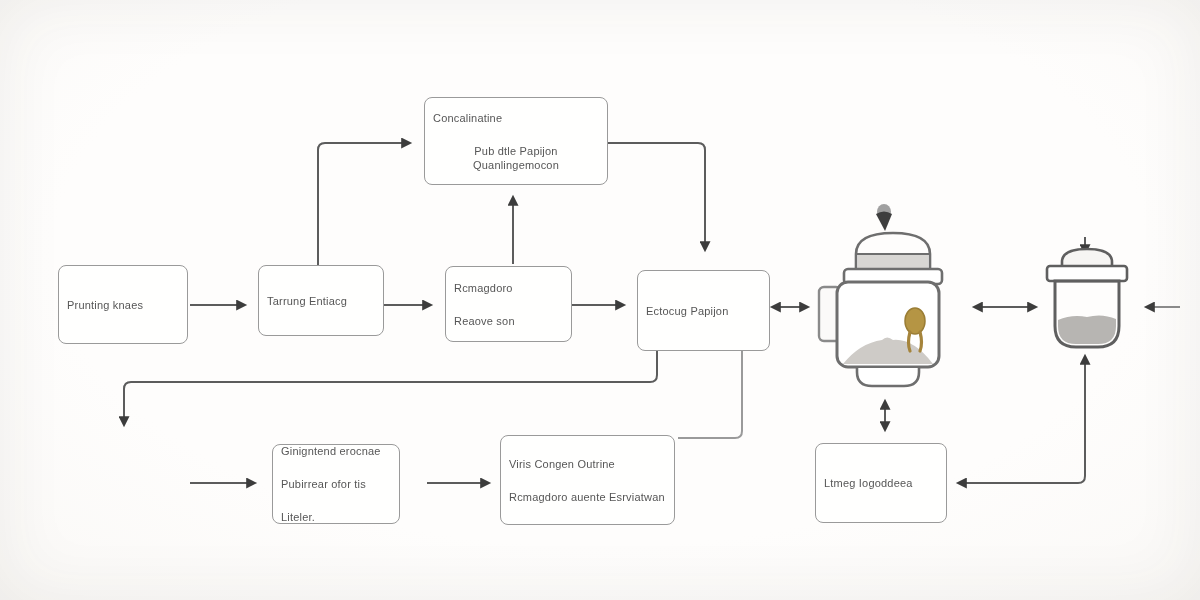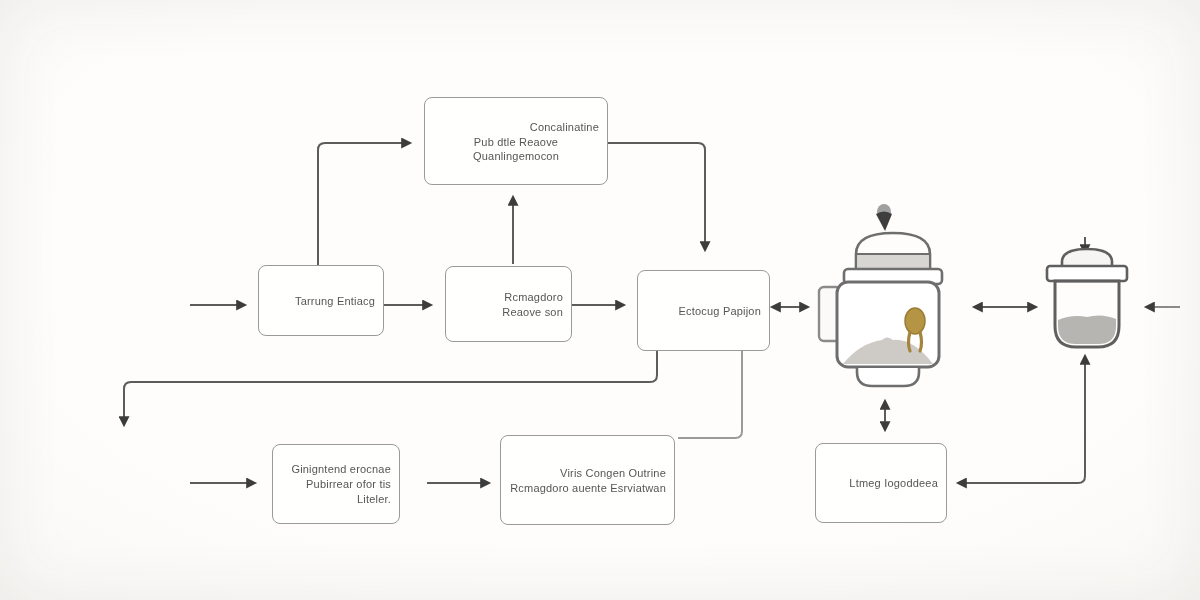--- a/index.html
+++ b/index.html
@@ -4,22 +4,22 @@
 <style>
   html,body{margin:0;padding:0;background:#ffffff;}
   #stage{
     position:relative;width:1200px;height:600px;overflow:hidden;
     font-family:"Liberation Sans",sans-serif;
     background:radial-gradient(130% 140% at 50% 42%, #fefdfc 35%, #f7f5f2 72%, #eae8e4 100%);
     box-shadow:inset 0 0 70px rgba(60,55,45,0.07);
   }
   svg.layer{position:absolute;left:0;top:0;width:1200px;height:600px;}
   .node{
-    position:absolute;display:flex;flex-direction:column;align-items:flex-end;justify-content:center;
-    gap:1px;box-sizing:border-box;padding:6px 8px;text-align:center;
+    position:absolute;display:flex;flex-direction:column;align-items:flex-start;justify-content:center;
+    gap:19px;box-sizing:border-box;padding:6px 8px;text-align:center;
     background:#fffffe;border:1.6px solid #9a9a9a;border-radius:8px;
     color:#565656;font-size:11px;line-height:14px;letter-spacing:0.2px;
   }
   .node span{display:block;}
 </style>
 </head>
 <body>
 
 <div id="stage">
 
@@ -71,37 +71,40 @@
     </g>
 
     <g>
       <path d="M1062,267 L1062,262 Q1062,249 1087,249 Q1112,249 1112,262 L1112,267" fill="#f6f5f3" stroke="#5f5f5f" stroke-width="2.6"></path>
       <rect x="1047" y="266" width="80" height="15" rx="3" fill="#ffffff" stroke="#5f5f5f" stroke-width="2.6"></rect>
       <path d="M1058,320 Q1072,314 1087,317 Q1102,313 1116,319 L1116,326 Q1116,344 1098,344 L1076,344 Q1058,344 1058,326 Z" fill="#b7b5b2"></path>
       <path d="M1055,281 L1119,281 L1119,326 Q1119,347 1098,347 L1076,347 Q1055,347 1055,326 Z" fill="none" stroke="#5f5f5f" stroke-width="3"></path>
     </g>
   </svg>
 
+  <div class="node" style="left:58px;top:265px;width:130px;height:79px">
+    <span>Prunting knaes</span>
+  </div>
 
   <div class="node" style="left:258px;top:265px;width:126px;height:71px">
     <span>Tarrung Entiacg</span>
   </div>
 
   <div class="node" style="left:445px;top:266px;width:127px;height:76px">
     <span>Rcmagdoro</span>
     <span>Reaove son</span>
   </div>
 
   <div class="node" style="left:637px;top:270px;width:133px;height:81px">
     <span>Ectocug Papijon</span>
   </div>
 
   <div class="node" style="left:424px;top:97px;width:184px;height:88px">
     <span>Concalinatine</span>
-    <span>Pub dtle Reaove Quanlingemocon</span>
+    <span>Pub dtle Papijon Quanlingemocon</span>
   </div>
 
 
   <div class="node" style="left:272px;top:444px;width:128px;height:80px">
     <span>Ginigntend erocnae</span>
     <span>Pubirrear ofor tis</span>
     <span>Liteler.</span>
   </div>
 
   <div class="node" style="left:500px;top:435px;width:175px;height:90px">

